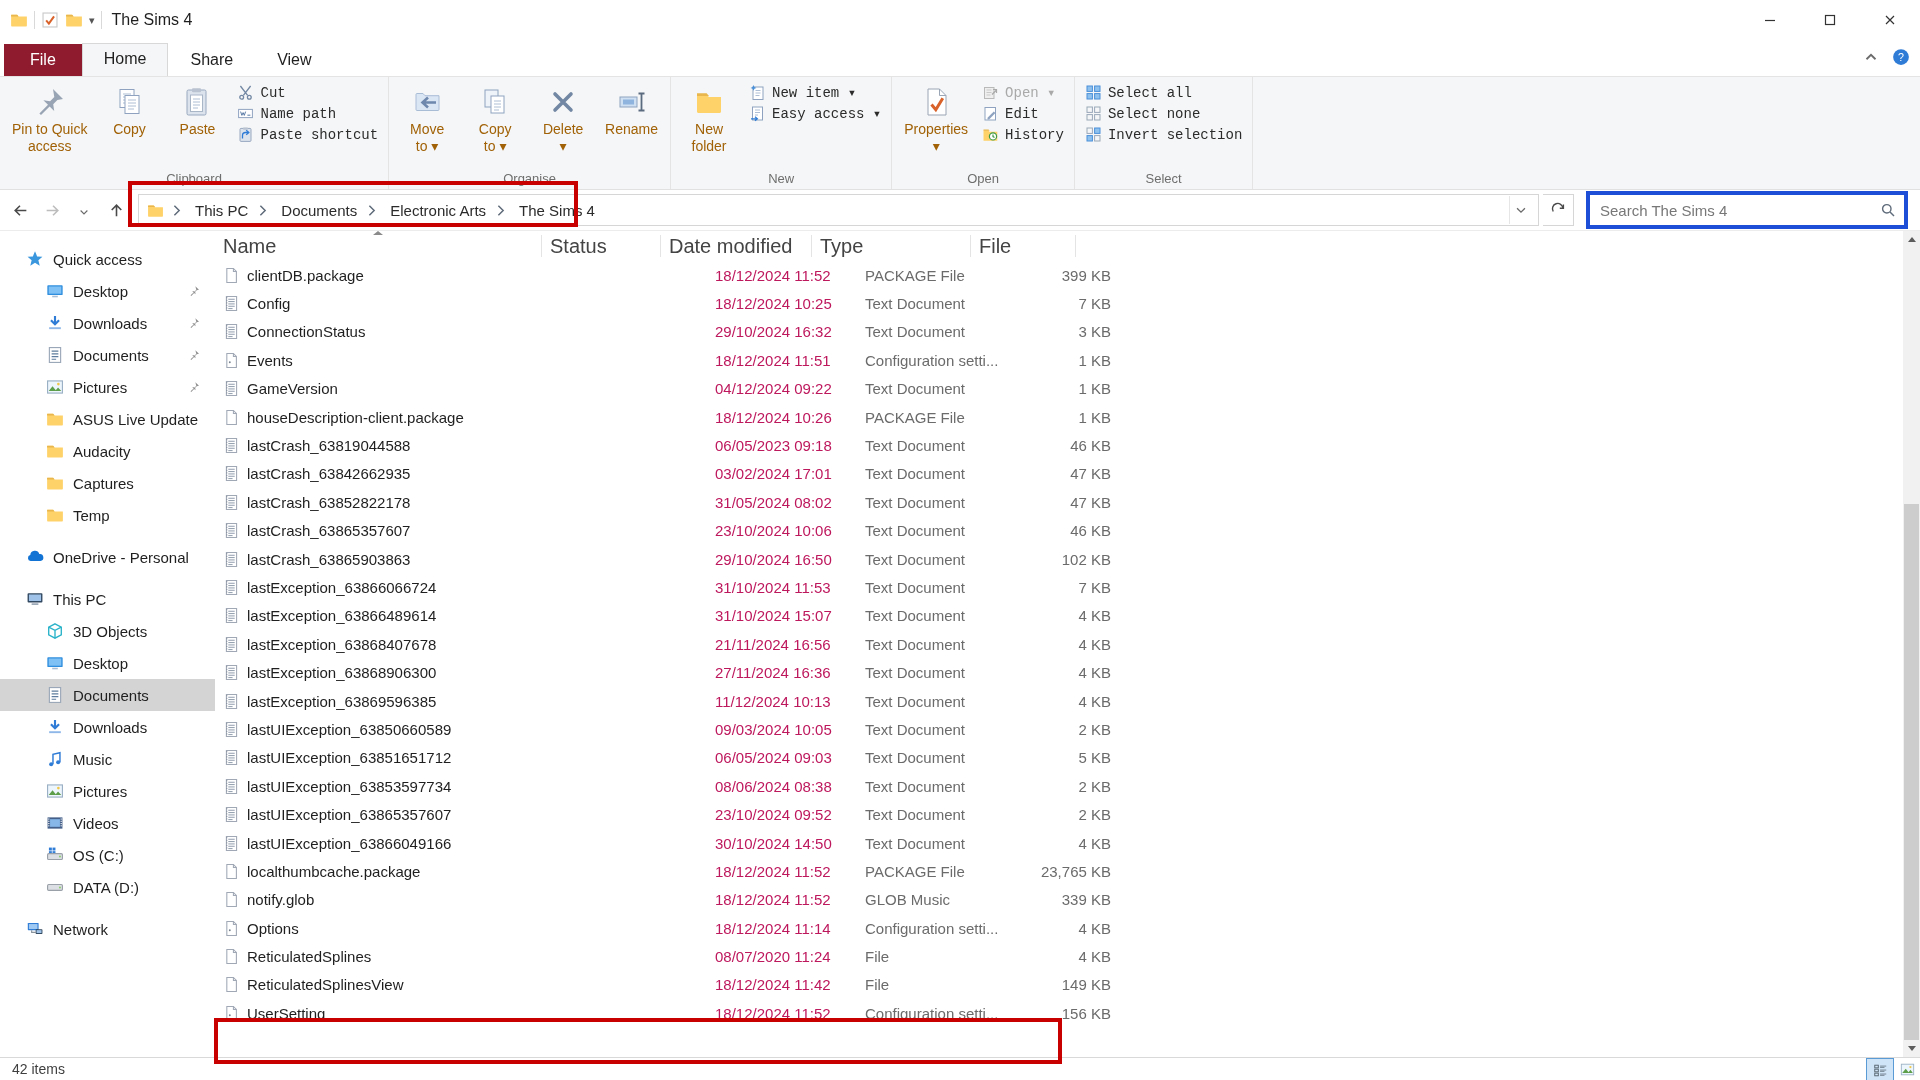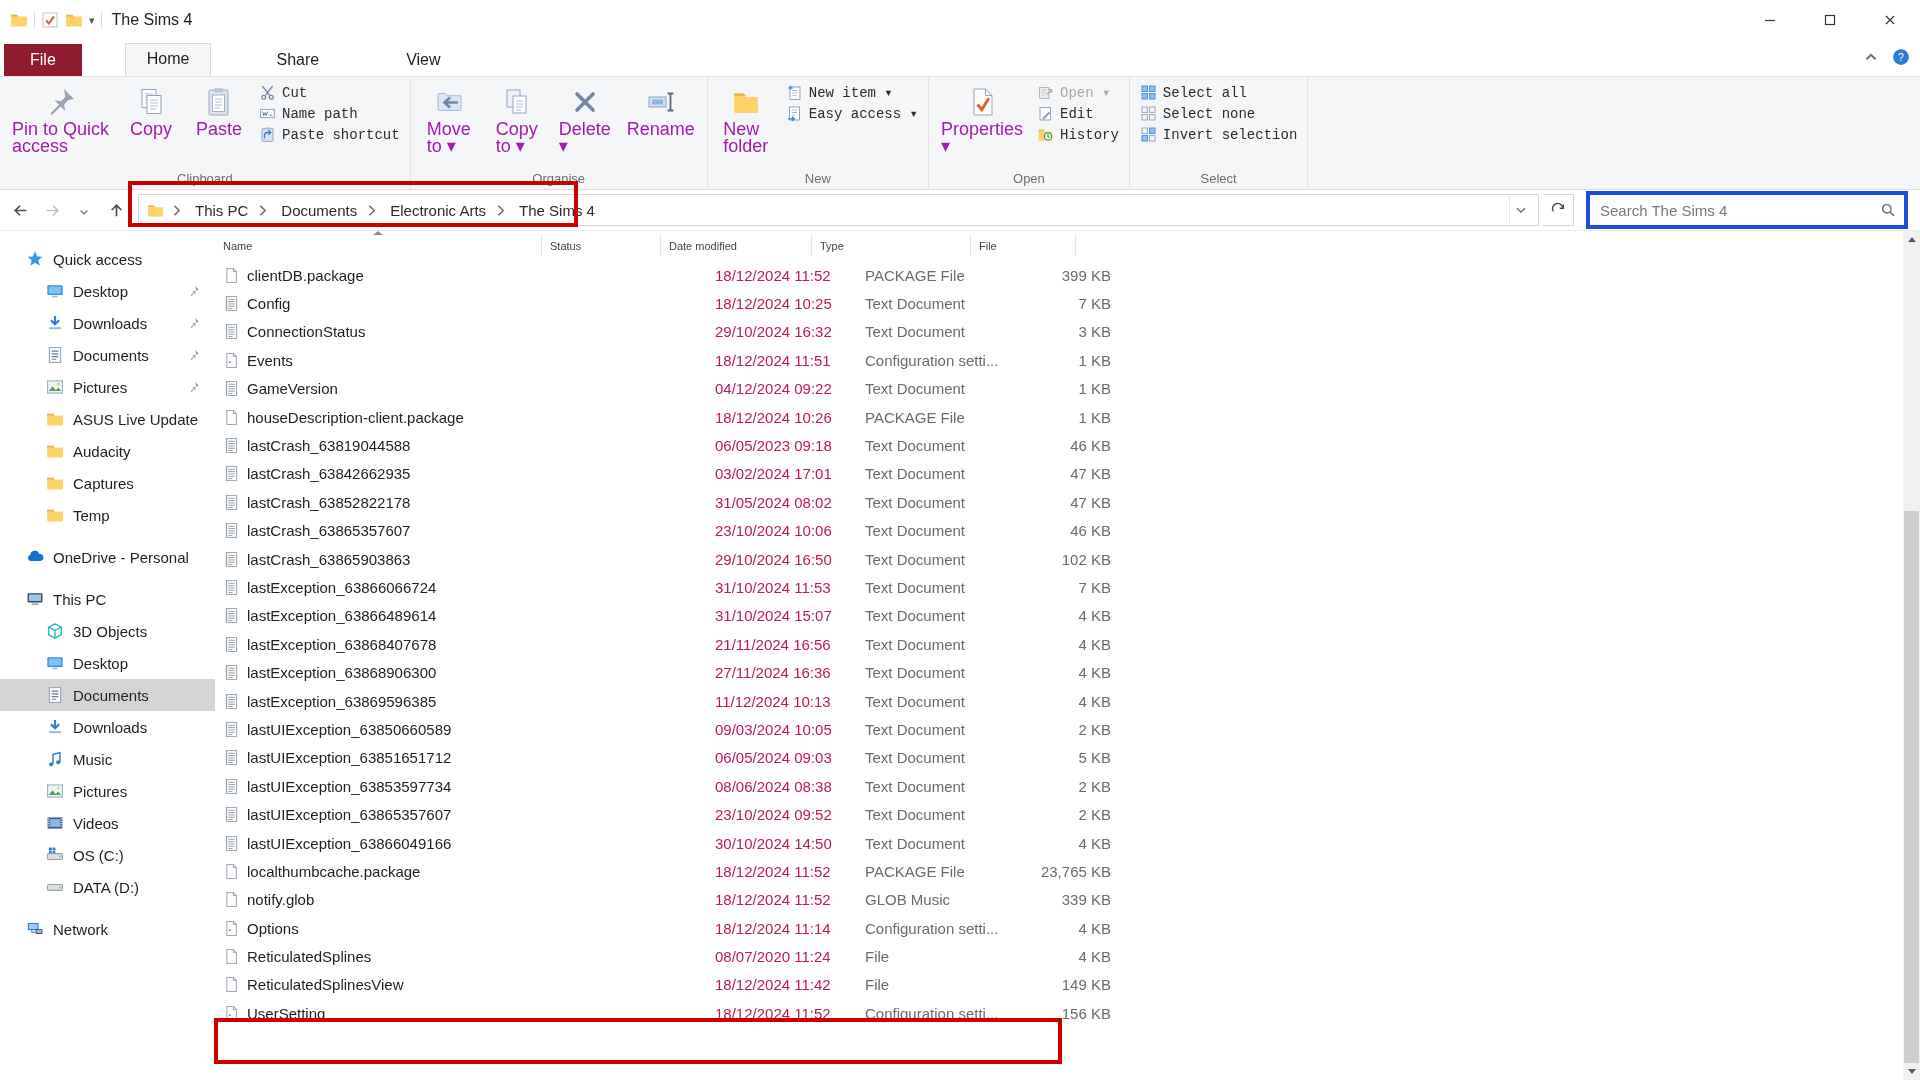--- a/index.html
+++ b/index.html
@@ -14,35 +14,35 @@
   .qat .sep{width:1px;height:18px;background:#d9d9d9;}
   .qat .ic{width:18px;height:18px;display:inline-block;}
   .qat .caret{font-size:11px;color:#555;line-height:1;}
   .win-title{margin-left:10px;font-size:16px;color:#1f1f1f;}
   .win-controls{margin-left:auto;display:flex;height:40px;}
   .win-btn{width:60px;height:40px;display:flex;align-items:center;justify-content:center;cursor:default;}
   .win-btn svg{width:16px;height:16px;}
 
   
   .tabrow{height:36px;display:flex;align-items:flex-end;background:#fff;position:relative;flex:0 0 auto;}
-  .tab{padding:6px 22px 7px 22px;font-size:16px;cursor:default;margin-left:43px;}
+  .tab{padding:6px 22px 7px 22px;font-size:16px;cursor:default;}
   .tab.file{background:#8e1c2e;color:#fff;margin-left:4px;padding:7px 26px;}
   .tab.active{background:#f5f6f7;border:1px solid #d8d8d8;border-bottom:none;padding:6px 21px 8px 21px;}
   .tabrow-right{position:absolute;right:10px;top:8px;display:flex;gap:12px;align-items:center;}
   .tabrow-right .ic{width:18px;height:18px;}
 
   
   .ribbon{height:112px;background:#f5f6f7;border-top:1px solid #e4e4e4;border-bottom:1px solid #e1e1e1;
           display:flex;align-items:stretch;flex:0 0 auto;}
   .rgroup{display:flex;flex-direction:column;border-right:1px solid #e4e4e4;padding:0 4px;}
   .g-body{flex:1;display:flex;align-items:flex-start;padding-top:5px;}
   .g-label{height:20px;line-height:20px;text-align:center;color:#6e6e6e;font-size:13px;}
   .bigbtn{display:flex;flex-direction:column;align-items:center;padding:4px 8px;min-width:52px;cursor:default;}
   .bigbtn .ic{width:32px;height:32px;margin-bottom:3px;}
-  .bigbtn .bl{font-size:18px;line-height:17px;color:#a21caf;white-space:nowrap;}
+  .bigbtn .bl{font-size:14px;line-height:17px;color:#a16207;text-align:center;white-space:nowrap;}
   .smallcol{display:flex;flex-direction:column;justify-content:flex-start;padding:2px 6px;gap:4px;font-family:Liberation Mono, monospace;}
   .smallbtn{display:flex;align-items:center;gap:6px;font-size:14px;color:#2b2b2b;white-space:nowrap;cursor:default;}
   .smallbtn .ic{width:17px;height:17px;flex:0 0 auto;}
   .smallbtn.disabled{color:#a9a9a9;}
 
   
   .addrrow{height:40px;display:flex;align-items:center;background:#fff;padding:0 12px 0 6px;gap:4px;
            border-bottom:1px solid #ececec;flex:0 0 auto;}
   .navbtn{width:28px;height:28px;display:flex;align-items:center;justify-content:center;cursor:default;}
   .navbtn .ic{width:17px;height:17px;}
@@ -66,21 +66,21 @@
   .main{flex:1;display:flex;position:relative;background:#fff;overflow:hidden;}
   .sidebar{width:215px;flex:0 0 auto;padding-top:12px;overflow:hidden;}
   .sb-item{height:32px;display:flex;align-items:center;gap:9px;padding-left:26px;font-size:15px;cursor:default;}
   .sb-item.child{padding-left:46px;}
   .sb-item.selected{background:#d4d4d4;}
   .sb-item .ic{width:18px;height:18px;flex:0 0 auto;}
   .sb-item .pin{margin-left:auto;margin-right:14px;width:14px;height:14px;}
   .sb-gap{height:10px;}
 
   .content{flex:1;position:relative;}
-  .listheader{height:30px;display:flex;align-items:center;font-size:11px;color:#444;}
+  .listheader{height:30px;display:flex;align-items:center;font-size:20px;color:#444;}
   .hcell{height:22px;display:flex;align-items:center;border-right:1px solid #e4e4e4;padding-left:8px;position:relative;cursor:default;}
   .hcell.sortasc:after{content:"";position:absolute;top:-4px;left:50%;margin-left:-5px;
       border-left:5px solid transparent;border-right:5px solid transparent;border-bottom:4px solid #8a8a8a;}
   .w-name{width:318px;}.w-status{width:110px;}.w-date{width:142px;}.w-type{width:150px;}.w-size{width:96px;}
   .rows{position:relative;}
   .frow{height:28.4px;display:flex;align-items:center;font-size:15px;}
   .c{padding-left:8px;white-space:nowrap;overflow:hidden;}
   .c-name{width:318px;display:flex;align-items:center;gap:7px;color:#1f1f1f;}
   .c-name .ic{width:17px;height:17px;flex:0 0 auto;}
   .c-status{width:110px;}
@@ -1052,16 +1052,38 @@
       <div class="vs-arrow up">
           <span class="tri"></span>
         </div>
       <div class="vs-thumb"></div>
       <div class="vs-arrow down">
           <span class="tri"></span>
         </div>
     </div>
   </div>
 
+  <div class="statusbar">
+    <span>42 items</span>
+    <div class="viewbtns">
+      <div class="viewbtn sel">
+          <span class="ic"><svg viewBox="0 0 17 17" width="100%" height="100%">
+              <g stroke="#4f5b66" stroke-width="1" fill="#cfe4f7">
+                <rect x="2" y="2.5" width="4" height="3"></rect>
+                <rect x="2" y="7" width="4" height="3"></rect>
+                <rect x="2" y="11.5" width="4" height="3"></rect>
+              </g>
+              <path d="M8 3.5h7M8 5h5M8 8h7M8 9.5h5M8 12.5h7M8 14h5" stroke="#6b7a88" stroke-width="1"></path>
+            </svg></span>
+        </div>
+      <div class="viewbtn">
+          <span class="ic"><svg viewBox="0 0 17 17" width="100%" height="100%">
+              <rect x="1.5" y="2.5" width="14" height="12" fill="#eef6fd" stroke="#9ab0c4"></rect>
+              <path d="M2.5 12.5l4-4.8 3.2 3.8 2.2-2.6 2.6 3.6z" fill="#5c9e4a"></path>
+              <circle cx="11.8" cy="5.8" r="1.3" fill="#f2c84b"></circle>
+            </svg></span>
+        </div>
+    </div>
+  </div>
 
   <div class="anno" id="anno-breadcrumb"></div>
   <div class="anno" id="anno-row"></div>
 </div>
 
 </body></html>

